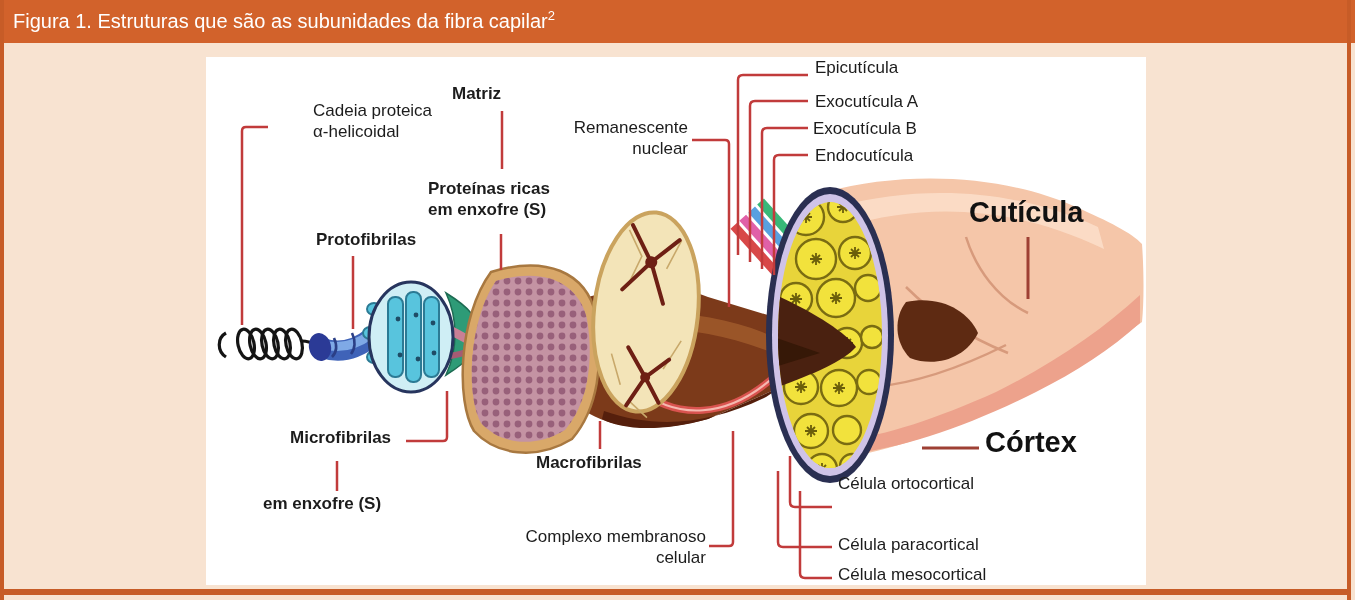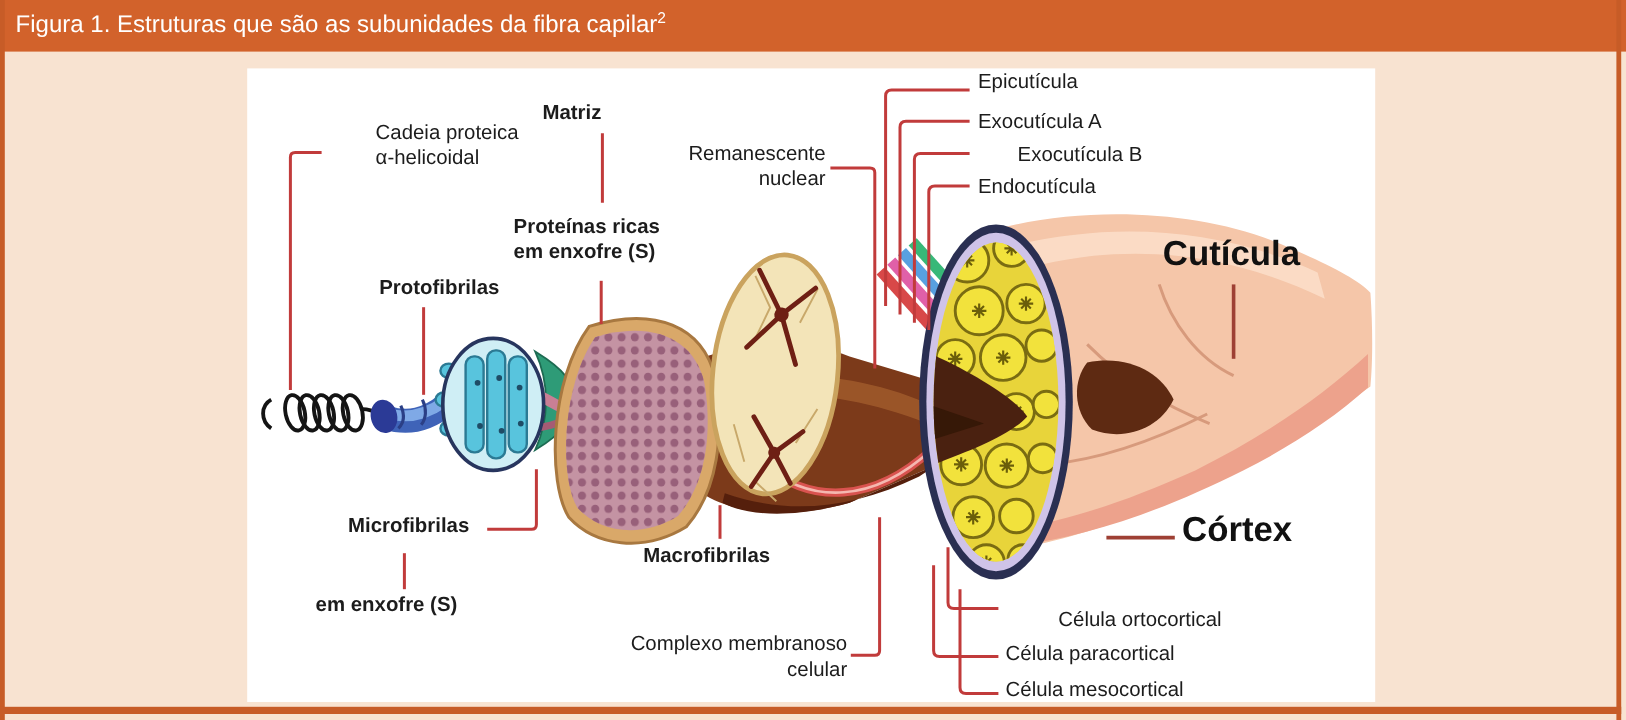--- a/index.html
+++ b/index.html
@@ -35,29 +35,29 @@
   .lbl.right{text-align:right;}
   .lbl.big{font-size:29px;line-height:30px;font-weight:bold;color:#111;}
   
   #lbl-cadeia{left:67px;top:43px;width:150px;margin-left:40px;}
   #lbl-matriz{left:246px;top:26px;width:100px;}
   #lbl-protofibrilas{left:110px;top:172px;width:115px;}
   #lbl-proteinas-ricas{left:222px;top:121px;width:170px;}
   #lbl-remanescente{left:330px;top:60px;width:152px;}
   #lbl-epicuticula{left:609px;top:0;}
   #lbl-exocuticula-a{left:609px;top:34px;}
-  #lbl-exocuticula-b{left:642px;top:61px;text-align:center;}
+  #lbl-exocuticula-b{left:607px;top:61px;text-align:center;}
   #lbl-endocuticula{left:609px;top:88px;}
   #lbl-cuticula{left:763px;top:140px;}
   #lbl-cortex{left:779px;top:370px;}
   #lbl-microfibrilas{left:84px;top:370px;width:112px;}
   #lbl-proteinas-pobres{left:57px;top:436px;width:160px;}
   #lbl-macrofibrilas{left:330px;top:395px;width:128px;}
   #lbl-complexo{left:318px;top:469px;width:182px;}
-  #lbl-celula-orto{left:632px;top:449px;width:180px;text-align:right;}
+  #lbl-celula-orto{left:632px;top:416px;width:180px;}
   #lbl-celula-para{left:632px;top:477px;width:180px;}
   #lbl-celula-meso{left:632px;top:507px;width:180px;}
 </style>
 </head>
 <body>
 
 <div id="figure-frame">
   <div id="figure-header">
     <span>Figura 1. Estruturas que são as subunidades da fibra capilar</span><sup>2</sup>
   </div>

